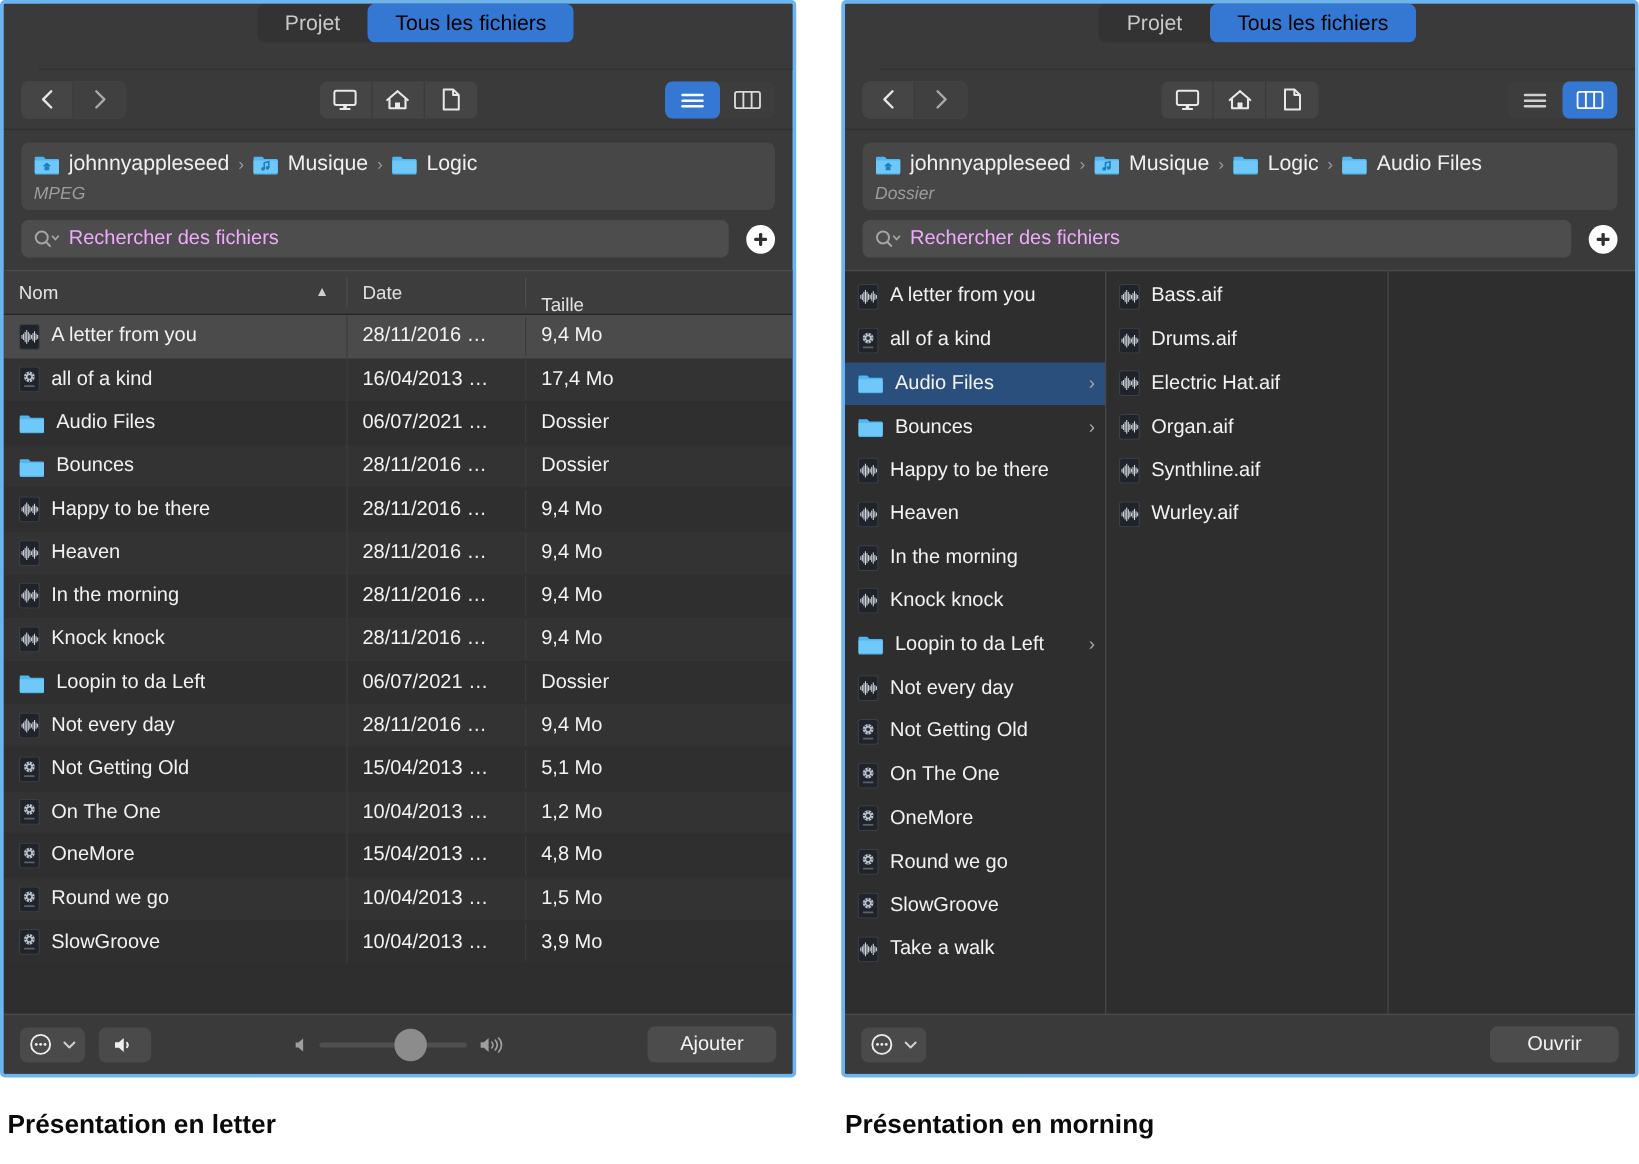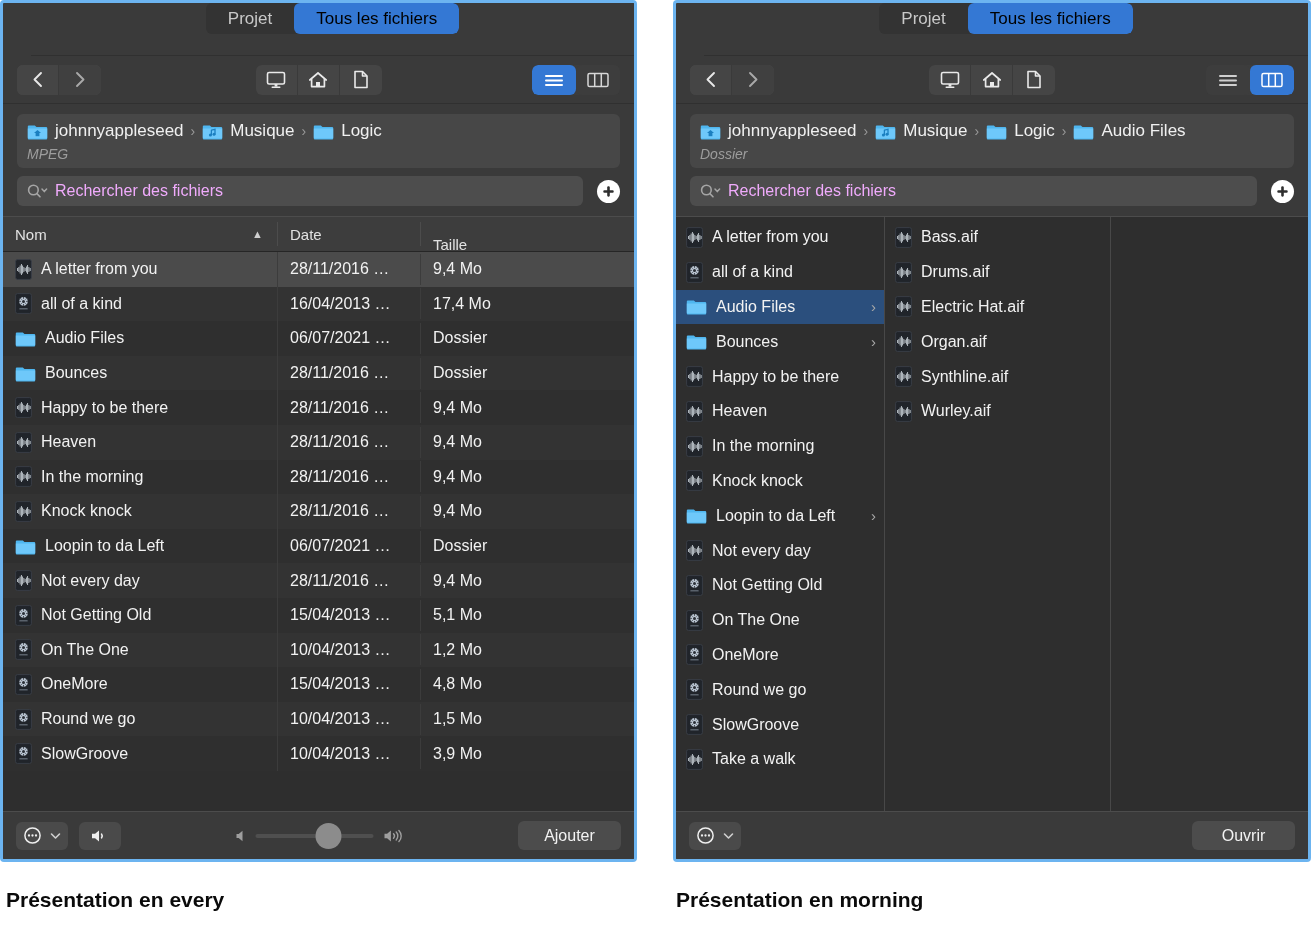--- a/index.html
+++ b/index.html
@@ -1058,16 +1058,16 @@
           <circle cx="13" cy="9.5" r="1.15" fill="#eeeeee"></circle>
         </svg>
         <svg class="ico" width="11" height="8" viewBox="0 0 11 8">
           <polyline points="1.5,2 5.5,6 9.5,2" fill="none" stroke="#d0d0d0" stroke-width="1.6" stroke-linecap="round" stroke-linejoin="round"></polyline>
         </svg>
       </div>
       <div class="actionbtn">Ouvrir</div>
     </div>
   </div>
 
-  <div class="caption caption-left">Présentation en every</div>
+  <div class="caption caption-left">Présentation en letter</div>
   <div class="caption caption-right">Présentation en morning</div>
 
 </div>
 
 </body></html>

